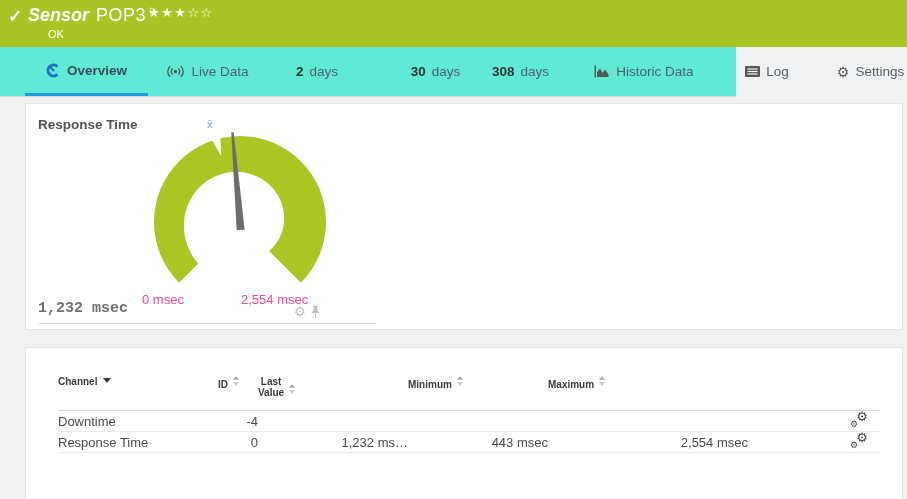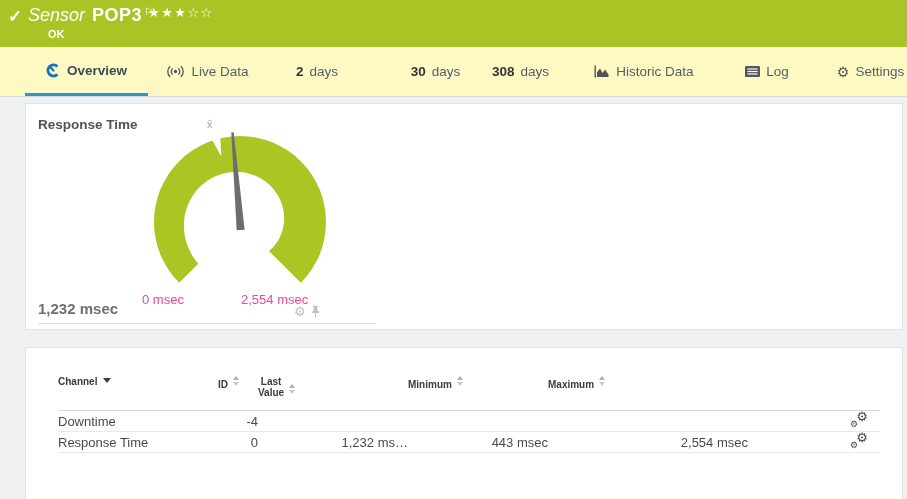--- a/index.html
+++ b/index.html
@@ -5,28 +5,28 @@
   html,body { margin:0; padding:0; }
   body {
     width:907px; height:499px; overflow:hidden; position:relative;
     background:#f0f1f2; font-family:"Liberation Sans", sans-serif;
   }
 
   
   .header { position:absolute; left:0; top:0; width:907px; height:47px; background:#a9c425; color:#fff; }
   .hdr-check { position:absolute; left:8px; top:6px; font-size:17px; font-weight:bold; }
   .hdr-title { position:absolute; left:28px; top:5px; font-size:18px; white-space:nowrap; }
-  .hdr-type { font-style:italic; font-weight:400; margin-right:7px; }
-  .hdr-name { font-weight:bold; letter-spacing:0.5px; }
+  .hdr-type { font-style:italic; font-weight:700; margin-right:7px; }
+  .hdr-name { font-weight:normal; letter-spacing:0.5px; }
   .hdr-flag { font-size:10px; vertical-align:6px; margin-left:2px; }
   .hdr-stars { position:absolute; left:148px; top:5px; font-size:13px; letter-spacing:1.5px; }
-  .hdr-ok { position:absolute; left:48px; top:28px; font-size:11px; font-weight:bold; }
+  .hdr-ok { position:absolute; left:48px; top:28px; font-size:11px; font-weight:normal; }
 
   
-  .tabbar { position:absolute; left:0; top:47px; width:907px; height:49px; background:#fef9c3; border-bottom:1px solid #d9d9d9; }
+  .tabbar { position:absolute; left:0; top:47px; width:736px; height:49px; background:#5eead4; border-bottom:1px solid #d9d9d9; }
   .tab { position:absolute; top:0; height:49px; display:flex; align-items:center; justify-content:center; gap:6px;
          font-size:13.5px; color:#52606b; cursor:pointer; box-sizing:border-box; white-space:nowrap; }
   .tab.active { border-bottom:3px solid #1e9cd7; color:#3d4c59; font-weight:bold; }
   .tab .num { font-weight:bold; color:#333; }
   .tab svg, .tab .glyph { flex:0 0 auto; }
   .glyph { font-size:14px; color:#555; line-height:14px; }
   .t-overview { left:25px;  width:123px; }
   .t-livedata { left:160px; width:95px; }
   .t-2days    { left:282px; width:70px; }
   .t-30days   { left:398px; width:75px; }
@@ -38,21 +38,21 @@
   
   .panel { position:absolute; left:25px; width:878px; background:#fff; border:1px solid #e3e4e5; box-sizing:border-box; }
   .panel-gauge { top:103px; height:227px; }
   .panel-table { top:347px; height:160px; border-bottom:none; }
 
   .gauge-title { position:absolute; left:12px; top:13px; font-size:13.5px; font-weight:600; color:#535353; }
   #gauge-svg { position:absolute; left:0; top:0; }
   .scale-label { position:absolute; font-size:13px; color:#ec4899; text-align:left; }
   .scale-min { left:116px; top:188px; width:70px; }
   .scale-max { left:215px; top:188px; width:90px; }
-  .gauge-value { position:absolute; left:12px; top:196px; font-size:15px; font-weight:bold; color:#6f6f6f; }
+  .gauge-value { position:absolute; left:12px; top:196px; font-size:15px; font-weight:bold; color:#6f6f6f;font-family:Liberation Mono, monospace; }
   .gauge-mean { position:absolute; font-size:11px; color:#8fa6b8; }
   .gauge-foot-icons { position:absolute; left:268px; top:201px; display:flex; gap:4px; align-items:center; }
   .foot-gear { font-size:13px; color:#bfbfbf; line-height:13px; cursor:pointer; }
   .gauge-divider { position:absolute; left:12px; top:219px; width:338px; height:1px; background:#e0e0e0; }
 
   
   table.channels { margin:26px 0 0 32px; border-collapse:collapse; width:810px; table-layout:fixed; }
   .channels th { text-align:left; vertical-align:top; padding:2px 0 12px; font-size:10px; color:#3b3b3b; border-bottom:1px solid #d8d8d8; cursor:pointer; }
   .channels td { font-size:13px; color:#4a4a4a; padding:0 0; border-bottom:1px solid #e9e9e9; }
   .col-channel { width:160px; }

